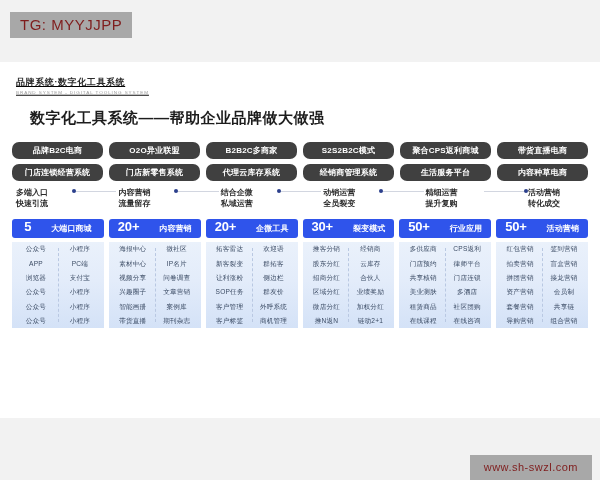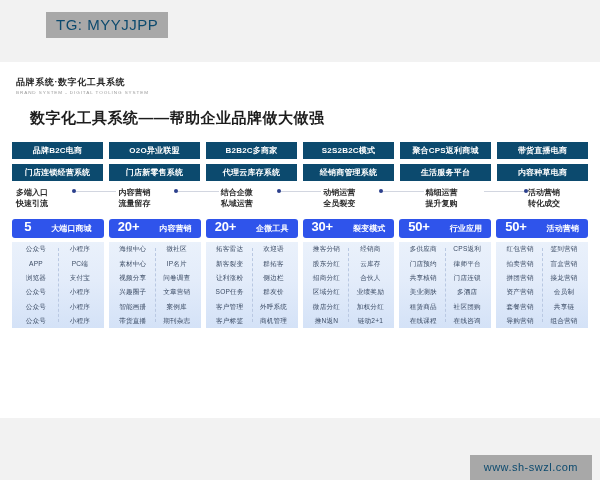--- a/index.html
+++ b/index.html
@@ -12,27 +12,26 @@
     background: #f2f2f2;
     font-family: "Liberation Sans", "DejaVu Sans", sans-serif;
     overflow: hidden;
     position: relative;
   }
 
   
   .wm {
     position: absolute;
     background: #a8a8a8;
-    color: #0c4a6e;
+    color: #7f1d1d;
     display: flex;
     align-items: center;
     justify-content: center;
     letter-spacing: .5px;
     z-index: 50;
-    margin-left: 36px;
   }
   .wm-top {
     left: 10px;
     top: 12px;
     padding: 4px 10px 5px 10px;
     font-size: 15px;
   }
   .wm-bottom {
     right: 8px;
     bottom: 0;
@@ -48,20 +47,21 @@
     width: 600px;
     height: 356px;
     background: #ffffff;
     box-sizing: border-box;
     padding: 16px 12px 8px 12px;
   }
 
   
   .brand {
     margin-left: 4px;
+    text-decoration: underline;
   }
   .brand-cn {
     font-size: 9px;
     font-weight: bold;
     color: #2b2b2b;
     letter-spacing: .6px;
     line-height: 1.1;
   }
   .brand-en {
     font-size: 4.6px;
@@ -87,22 +87,22 @@
   }
   .pill-row {
     display: flex;
     justify-content: center;
     gap: 6px;
     margin-bottom: 5px;
   }
   .pill {
     width: 96px;
     height: 17px;
-    border-radius: 0;
-    background: #0c4a6e;
+    border-radius: 7px;
+    background: #404040;
     color: #ffffff;
     font-size: 8px;
     font-weight: bold;
     display: flex;
     align-items: center;
     justify-content: center;
     letter-spacing: .2px;
     box-sizing: border-box;
   }
 

